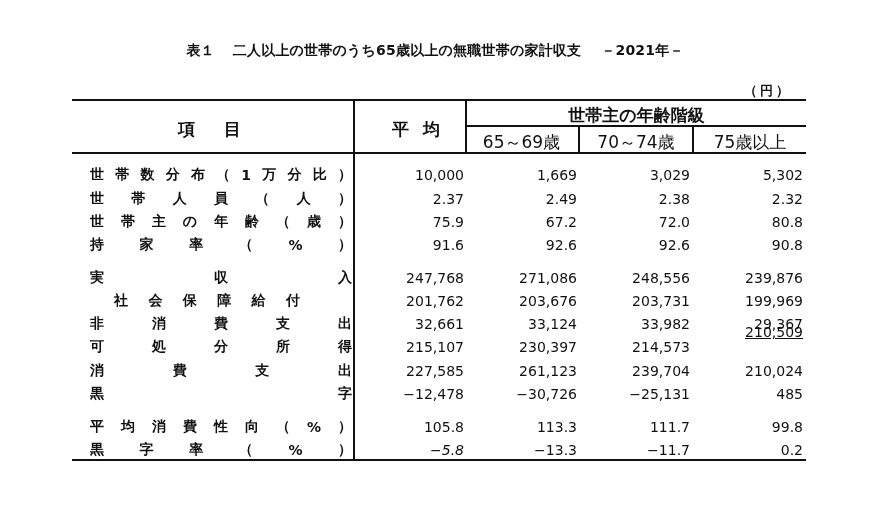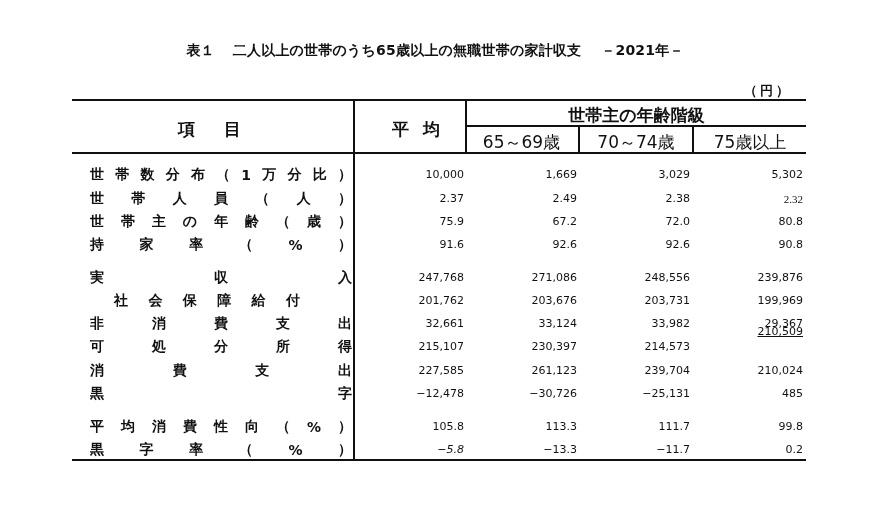--- a/index.html
+++ b/index.html
@@ -26,21 +26,21 @@
     .hcell {
       position: absolute; font-size: 17px; font-weight: bold; text-align: center;
     }
     .label {
       position: absolute; left: 90px; width: 262px; height: 20px; font-size: 14px; font-weight: bold;
       display: flex; justify-content: space-between; align-items: center;
     }
     .label.indent { left: 114px; width: 186px; }
     .label span { display: inline-block; }
     .num {
-      position: absolute; font-size: 11px; text-align: right; height: 20px; line-height: 20px;
+      position: absolute; font-size: 14px; text-align: right; height: 20px; line-height: 20px;
     }
     .c0 { left: 370px; width: 94px; }
     .c1 { left: 480px; width: 97px; }
     .c2 { left: 592px; width: 98px; }
     .c3 { left: 704px; width: 99px; }
   </style>
 </head>
 <body>
 
 <div class="title">
@@ -87,21 +87,21 @@
       <span>帯</span>
       <span>人</span>
       <span>員</span>
       <span>（</span>
       <span>人</span>
       <span>）</span>
     </div>
     <div class="num c0" style="top: 189px;">2.37</div>
     <div class="num c1" style="top: 189px;">2.49</div>
     <div class="num c2" style="top: 189px;">2.38</div>
-    <div class="num c3" style="top: 189px; font-family: Liberation Serif, serif;">2.32</div>
+    <div class="num c3" style="top: 189px;">2.32</div>
     <div class="label" style="top: 212px;">
       <span>世</span>
       <span>帯</span>
       <span>主</span>
       <span>の</span>
       <span>年</span>
       <span>齢</span>
       <span>（</span>
       <span>歳</span>
       <span>）</span>

